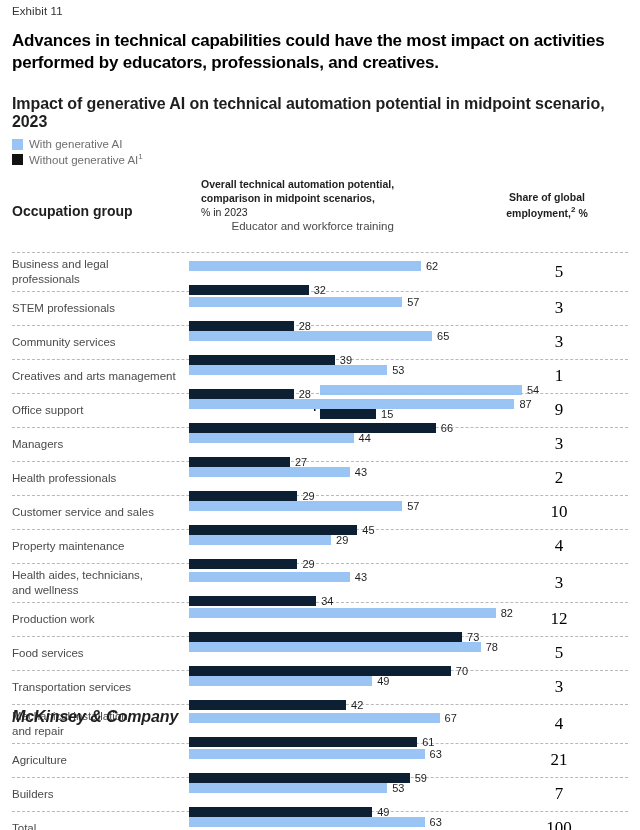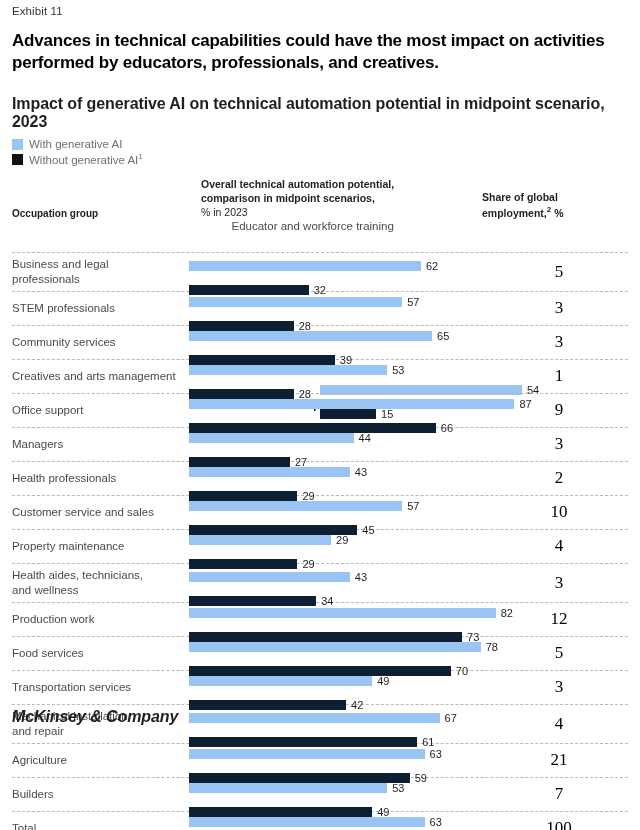--- a/index.html
+++ b/index.html
@@ -60,38 +60,38 @@
 
   
   .col-head {
     position: relative;
     height: 44px;
     margin-top: 8px;
   }
   .col-head-occ {
     position: absolute;
     left: 0; bottom: 0;
-    font-size: 10px;
+    font-size: 14px;
     font-weight: bold;
     color: #1f1f1f;
   }
   .col-head-mid {
     position: absolute;
     left: 189px; bottom: -1px;
     font-size: 10.5px;
     font-weight: bold;
     line-height: 1.32;
     color: #1f1f1f;
   }
   .col-head-mid .light { font-weight: normal; }
   .col-head-right {
     position: absolute;
     right: 16px; bottom: -1px;
     width: 130px;
-    text-align: left;
+    text-align: center;
     font-size: 10.5px;
     font-weight: bold;
     line-height: 1.32;
     color: #1f1f1f;
   }
 
   
   .rows { position: relative; margin-top: 0px; }
 
   .row {

